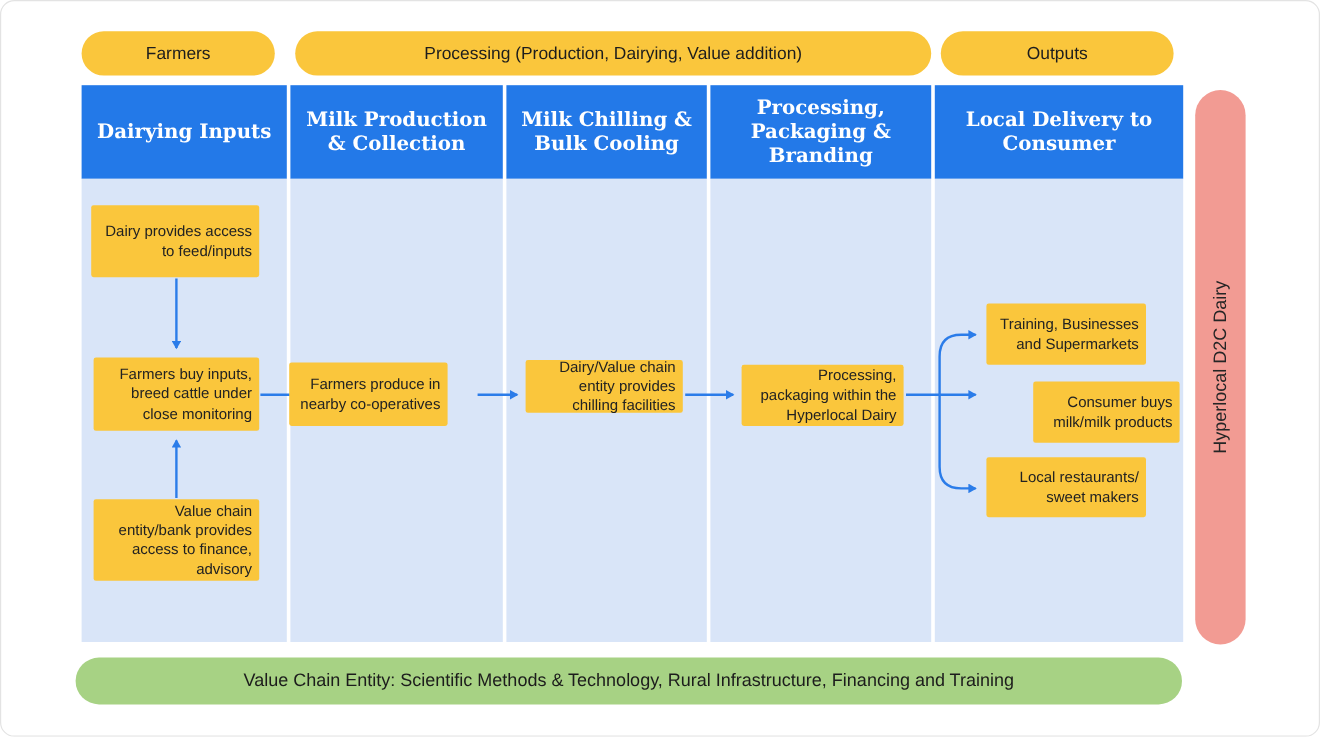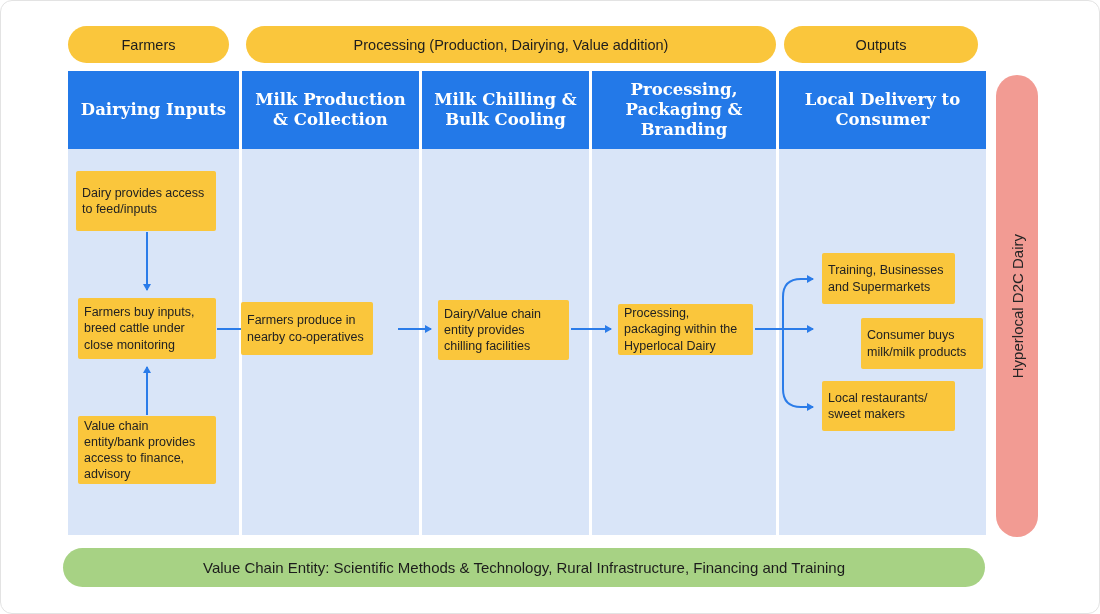--- a/index.html
+++ b/index.html
@@ -51,31 +51,31 @@
     padding: 4px 8px;
   }
   .body-cell { background: #D9E5F8; }
 
   
   .node {
     position: absolute;
     background: #FAC63C;
     border-radius: 2px;
     display: flex; align-items: center; justify-content: center;
-    text-align: left;
+    text-align: right;
     font-size: 12.5px;
     line-height: 1.3;
     color: #222222;
     padding: 16px 6px;
   }
   .n-feed    { left: 75px;  top: 170px; width: 140px; height: 60px; }
   .n-farmers { left: 77px;  top: 297px; width: 138px; height: 61px; }
   .n-finance { left: 77px;  top: 415px; width: 138px; height: 68px; }
   .n-coop    { left: 240px; top: 301px; width: 132px; height: 53px; }
-  .n-chill   { left: 437px; top: 299px; width: 131px; height: 60px; }
+  .n-chill   { left: 437px; top: 299px; width: 131px; height: 44px; }
   .n-process { left: 617px; top: 303px; width: 135px; height: 51px; }
   .n-retail  { left: 821px; top: 252px; width: 133px; height: 51px; }
   .n-consumer{ left: 860px; top: 317px; width: 122px; height: 51px; }
   .n-resto   { left: 821px; top: 380px; width: 133px; height: 50px; }
 
   .arrows {
     position: absolute; left: 0; top: 0;
     width: 1100px; height: 614px;
     pointer-events: none;
   }

